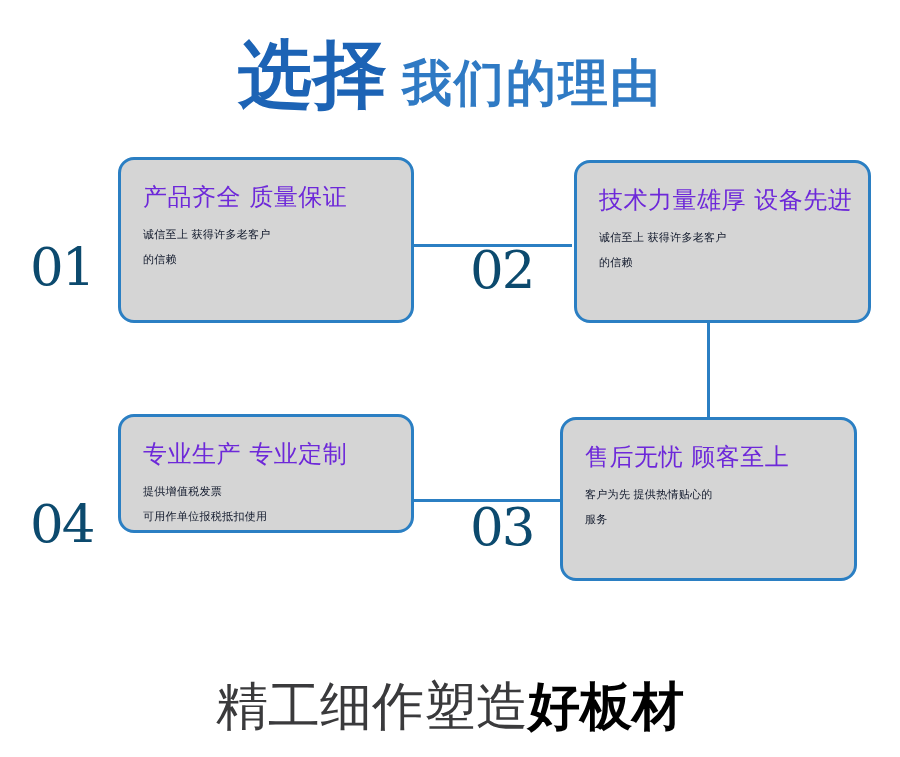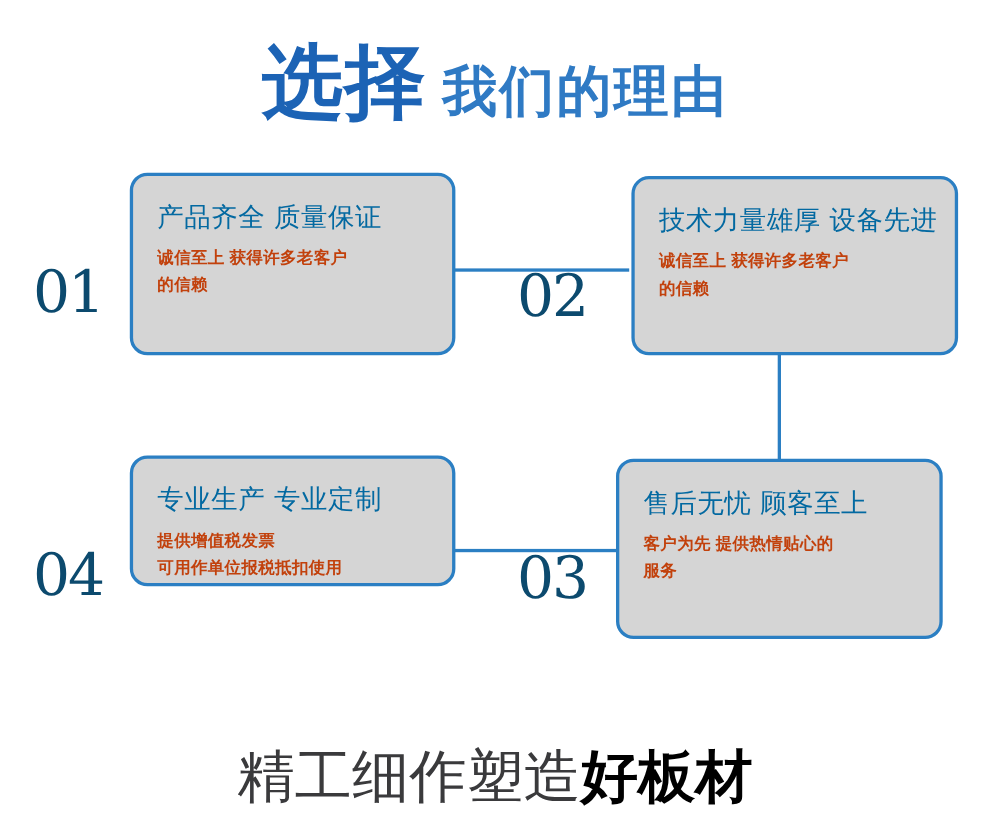--- a/index.html
+++ b/index.html
@@ -68,31 +68,31 @@
   .card-04 { left: 118px; top: 414px; width: 296px; height: 119px; }
   .card-03 { left: 560px; top: 417px; width: 297px; height: 164px; }
 
   .card-inner {
     padding: 22px 14px 0 22px;
   }
   .card-title {
     font-family: "DejaVu Sans", "Liberation Sans", sans-serif;
     font-size: 24px;
     font-weight: 400;
-    color: #0369a1;
+    color: #6d28d9;
     line-height: 30px;
     letter-spacing: 0.5px;
     white-space: nowrap;
   }
   .card-body {
     margin-top: 10px;
     font-family: "Liberation Sans", "DejaVu Sans", sans-serif;
-    font-size: 15px;
-    font-weight: 700;
-    color: #c2410c;
+    font-size: 11px;
+    font-weight: 400;
+    color: #0f172a;
     line-height: 25px;
     letter-spacing: 0.3px;
   }
   .card-body-line { white-space: nowrap; }
 
   
   .step-number {
     position: absolute;
     font-family: "DejaVu Serif", "Liberation Serif", serif;
     font-weight: 400;

